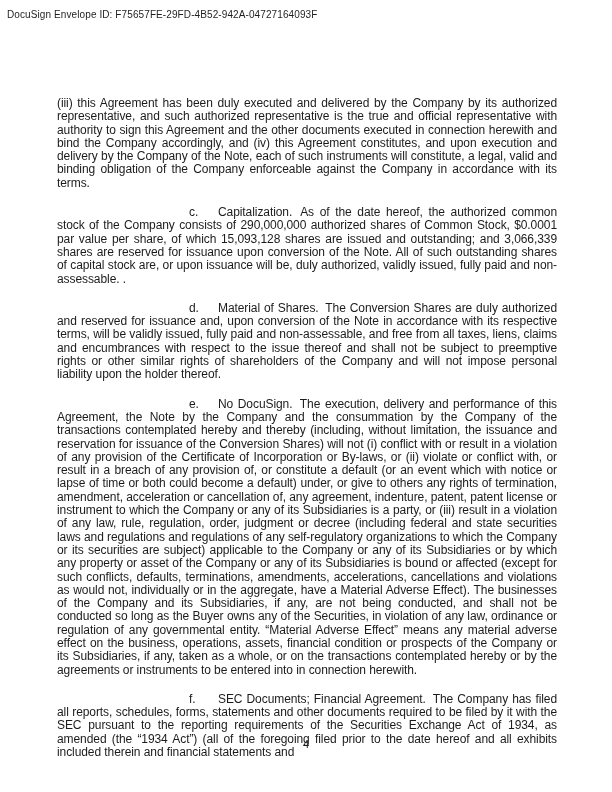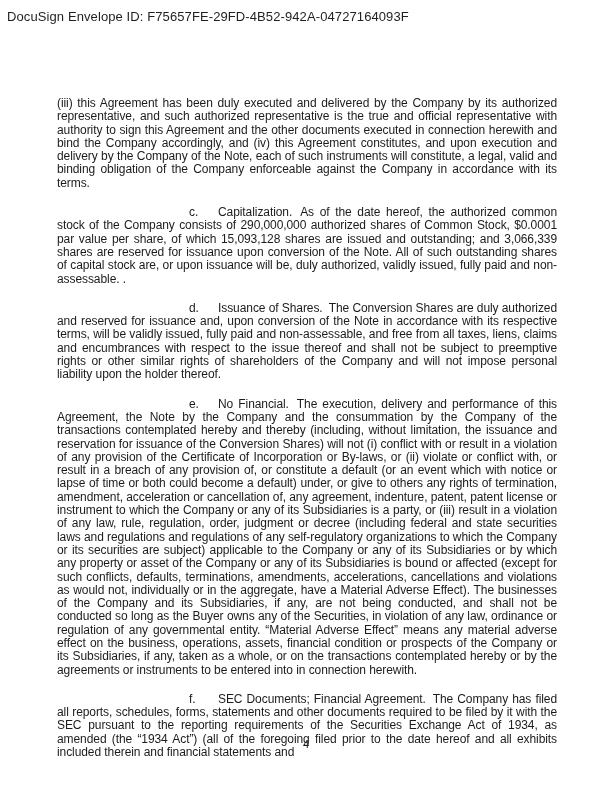--- a/index.html
+++ b/index.html
@@ -7,21 +7,21 @@
     width: 612px; height: 792px;
     background: #ffffff;
     position: relative;
     overflow: hidden;
     font-family: "Liberation Sans", sans-serif;
     color: #1b1b1b;
   }
   .envelope-header {
     position: absolute;
     left: 7px; top: 9px;
-    font-size: 13px;
+    font-size: 10px;
     color: #1f1f1f;
     letter-spacing: 0.1px;
     white-space: nowrap;
   }
   .doc-body {
     position: absolute;
     left: 57px; top: 97px;
     width: 500px;
   }
   .para {
@@ -59,26 +59,26 @@
 <div class="doc-body">
 
   <p class="para">(iii) this Agreement has been duly executed and delivered by the Company by its authorized representative, and such authorized representative is the true and official representative with authority to sign this Agreement and the other documents executed in connection herewith and bind the Company accordingly, and (iv) this Agreement constitutes, and upon execution and delivery by the Company of the Note, each of such instruments will constitute, a legal, valid and binding obligation of the Company enforceable against the Company in accordance with its terms.</p>
 
   <p class="para lettered">
     <span class="letter-box">c.</span><span class="heading">Capitalization</span><span class="sep">.</span>
     <span>As of the date hereof, the authorized common stock of the Company consists of 290,000,000 authorized shares of Common Stock, $0.0001 par value per share, of which 15,093,128 shares are issued and outstanding; and 3,066,339 shares are reserved for issuance upon conversion of the Note.  All of such outstanding shares of capital stock are, or upon issuance will be, duly authorized, validly issued, fully paid and non-assessable. .</span>
   </p>
 
   <p class="para lettered">
-    <span class="letter-box">d.</span><span class="heading">Issuance of Shares</span><span class="sep">.</span>
+    <span class="letter-box">d.</span><span class="heading">Material of Shares</span><span class="sep">.</span>
     <span>The Conversion Shares are duly authorized and reserved for issuance and, upon conversion of the Note in accordance with its respective terms, will be validly issued, fully paid and non-assessable, and free from all taxes, liens, claims and encumbrances with respect to the issue thereof and shall not be subject to preemptive rights or other similar rights of shareholders of the Company and will not impose personal liability upon the holder thereof.</span>
   </p>
 
   <p class="para lettered">
-    <span class="letter-box">e.</span><span class="heading">No Financial</span><span class="sep">.</span>
+    <span class="letter-box">e.</span><span class="heading">No DocuSign</span><span class="sep">.</span>
     <span>The execution, delivery and performance of this Agreement, the Note by the Company and the consummation by the Company of the transactions contemplated hereby and thereby (including, without limitation, the issuance and reservation for issuance of the Conversion Shares) will not (i) conflict with or result in a violation of any provision of the Certificate of Incorporation or By-laws, or (ii) violate or conflict with, or result in a breach of any provision of, or constitute a default (or an event which with notice or lapse of time or both could become a default) under, or give to others any rights of termination, amendment, acceleration or cancellation of, any agreement, indenture, patent, patent license or instrument to which the Company or any of its Subsidiaries is a party, or (iii)  result in a violation of any law, rule, regulation, order, judgment or decree (including federal and state securities laws and regulations and regulations of any self-regulatory organizations to which the Company or its securities are subject) applicable to the Company or any of its Subsidiaries or by which any property or asset of the Company or any of its Subsidiaries is bound or affected (except for such conflicts, defaults, terminations, amendments, accelerations, cancellations and violations as would not, individually or in the aggregate, have a Material Adverse Effect).  The businesses of the Company and its Subsidiaries, if any, are not being conducted, and shall not be conducted so long as the Buyer owns any of the Securities, in violation of any law, ordinance or regulation of any governmental entity.  “Material Adverse Effect” means any material adverse effect on the business, operations, assets, financial condition or prospects of the Company or its Subsidiaries, if any, taken as a whole, or on the transactions contemplated hereby or by the agreements or instruments to be entered into in connection herewith.</span>
   </p>
 
   <p class="para lettered">
     <span class="letter-box">f.</span><span class="heading">SEC Documents; Financial Agreement</span><span class="sep">.</span>
     <span>The Company has filed all reports, schedules, forms, statements and other documents required to be filed by it with the SEC pursuant to the reporting requirements of the Securities Exchange Act of 1934, as amended (the “1934 Act”) (all of the foregoing filed prior to the date hereof and all exhibits included therein and financial statements and</span>
   </p>
 
 </div>
 

